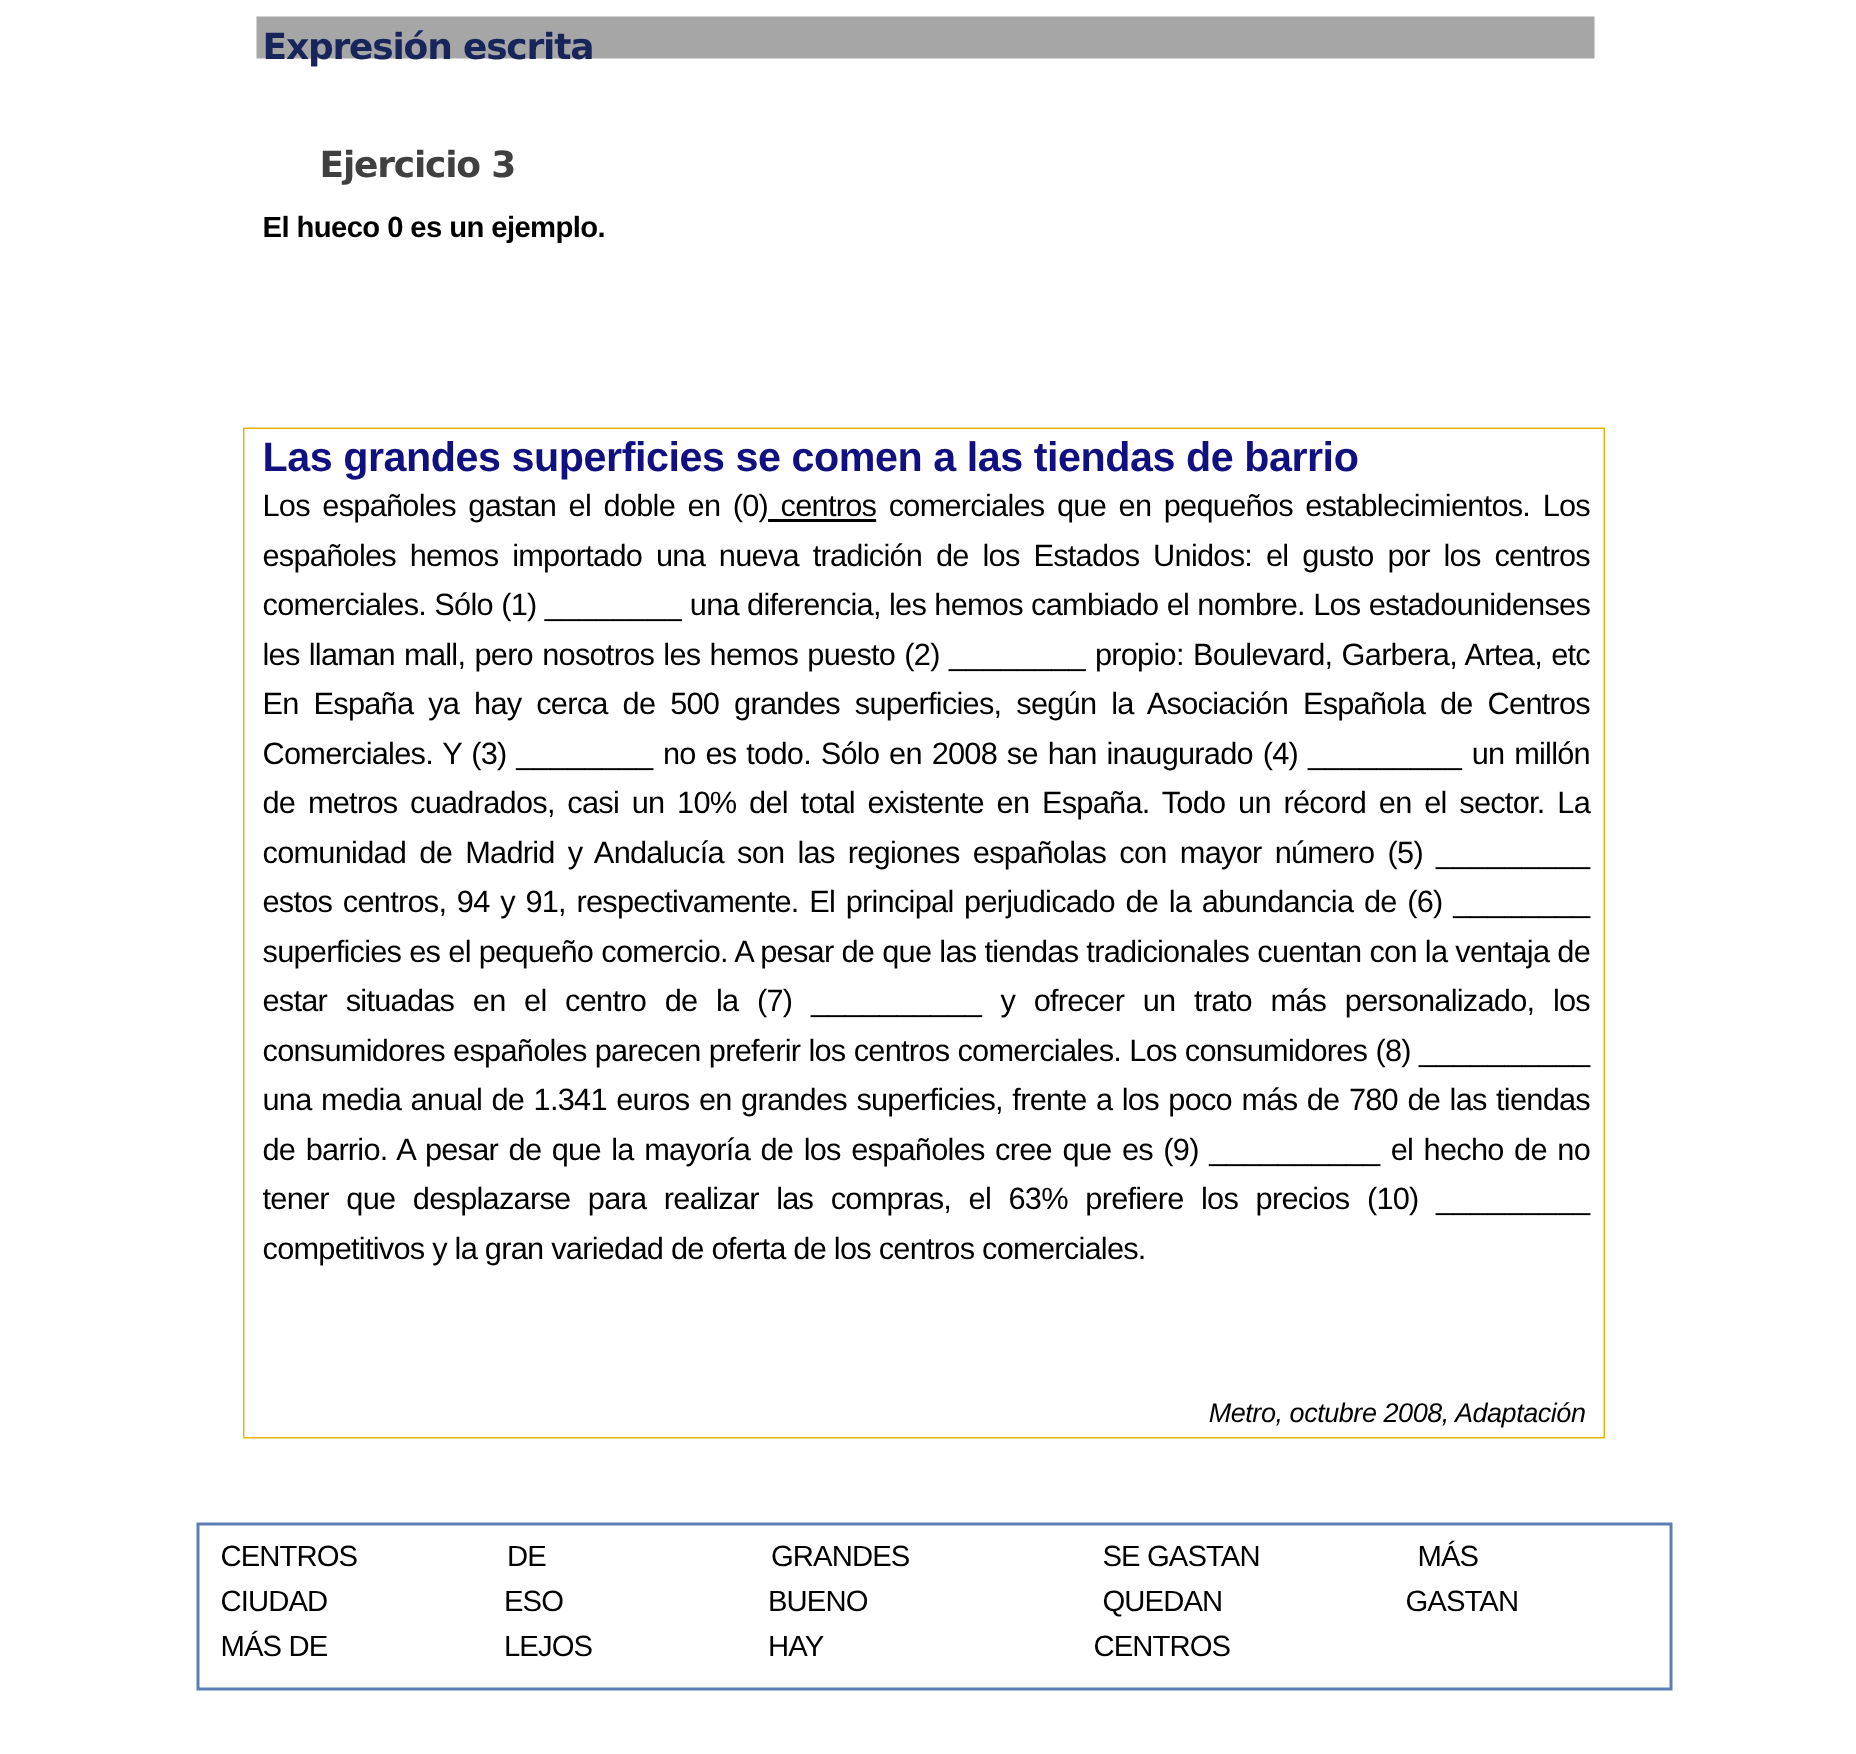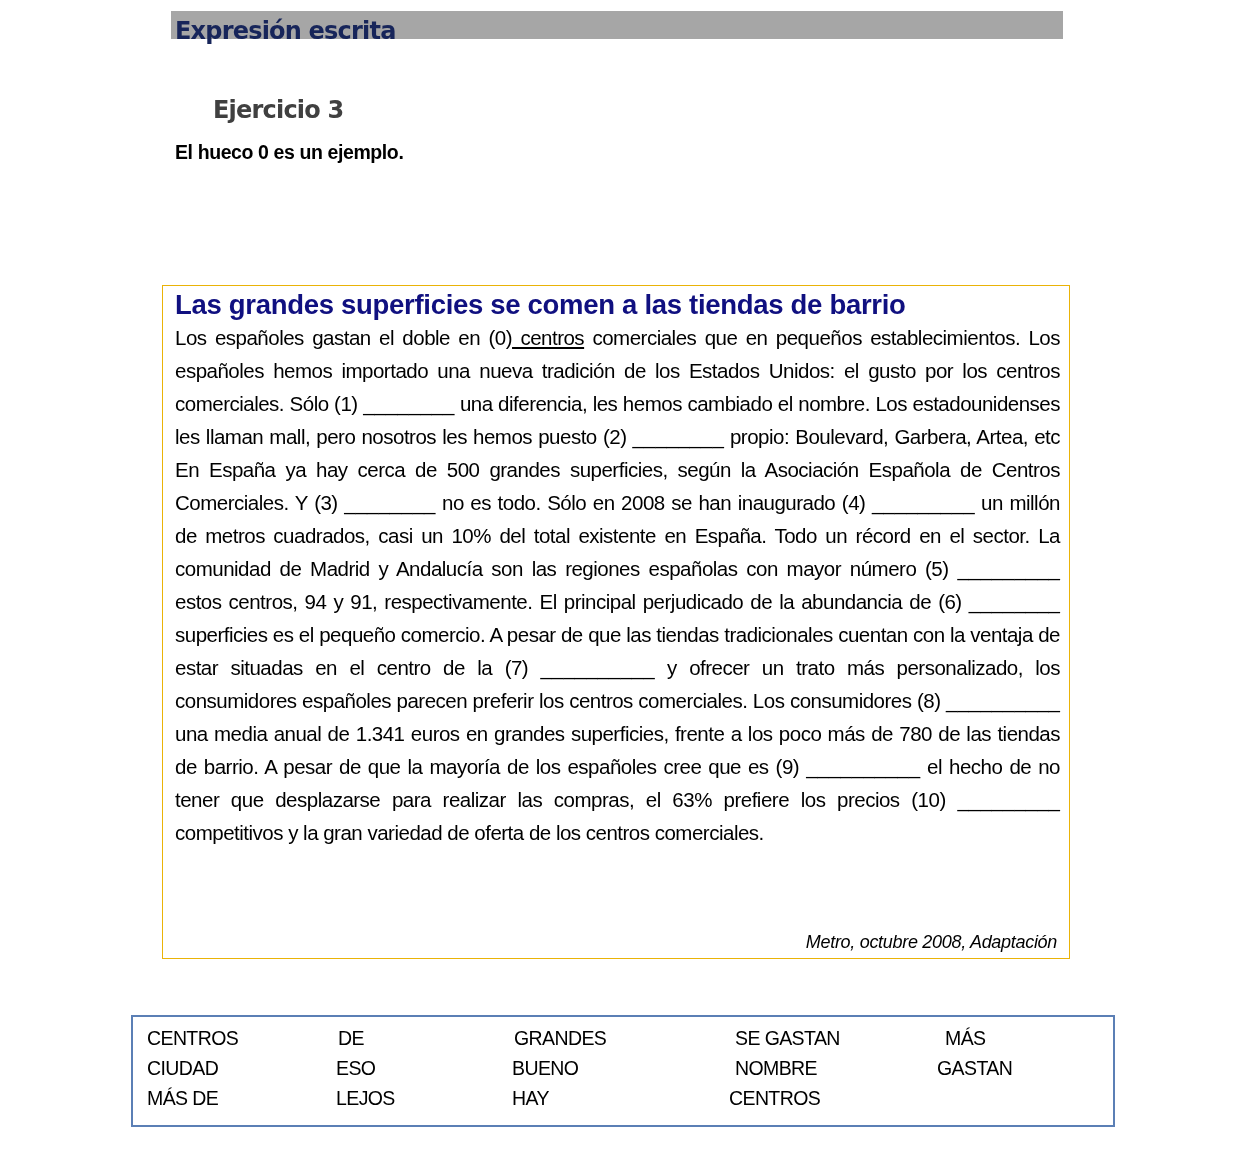--- a/index.html
+++ b/index.html
@@ -77,20 +77,20 @@
 <div class="word-box">
   <span class="word" style="left:14px; top:10px;">CENTROS</span>
   <span class="word" style="left:205px; top:10px;">DE</span>
   <span class="word" style="left:381px; top:10px;">GRANDES</span>
   <span class="word" style="left:602px; top:10px;">SE GASTAN</span>
   <span class="word" style="left:812px; top:10px;">MÁS</span>
 
   <span class="word" style="left:14px; top:40px;">CIUDAD</span>
   <span class="word" style="left:203px; top:40px;">ESO</span>
   <span class="word" style="left:379px; top:40px;">BUENO</span>
-  <span class="word" style="left:602px; top:40px;">NOMBRE</span>
+  <span class="word" style="left:602px; top:40px;">QUEDAN</span>
   <span class="word" style="left:804px; top:40px;">GASTAN</span>
 
   <span class="word" style="left:14px; top:70px;">MÁS DE</span>
   <span class="word" style="left:203px; top:70px;">LEJOS</span>
   <span class="word" style="left:379px; top:70px;">HAY</span>
   <span class="word" style="left:596px; top:70px;">CENTROS</span>
 </div>
 
 </body></html>

